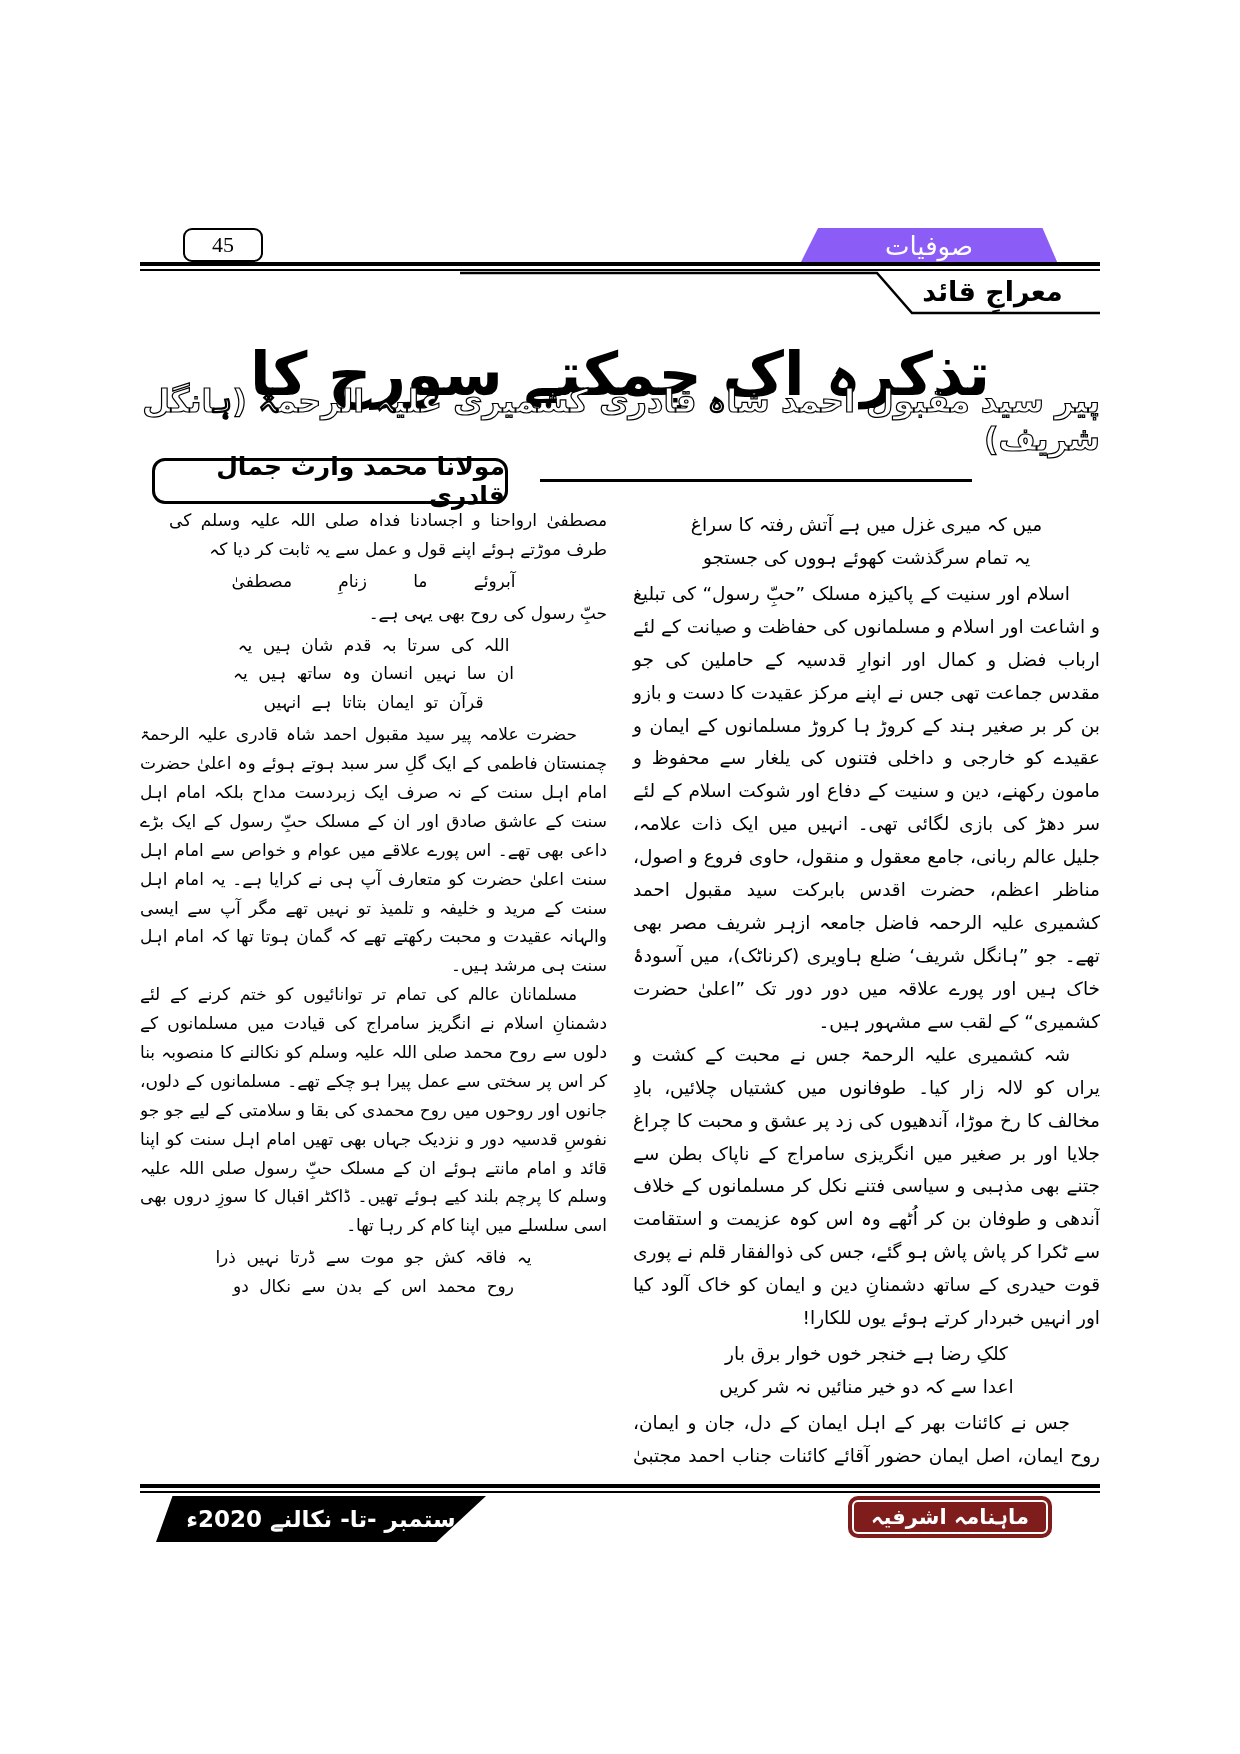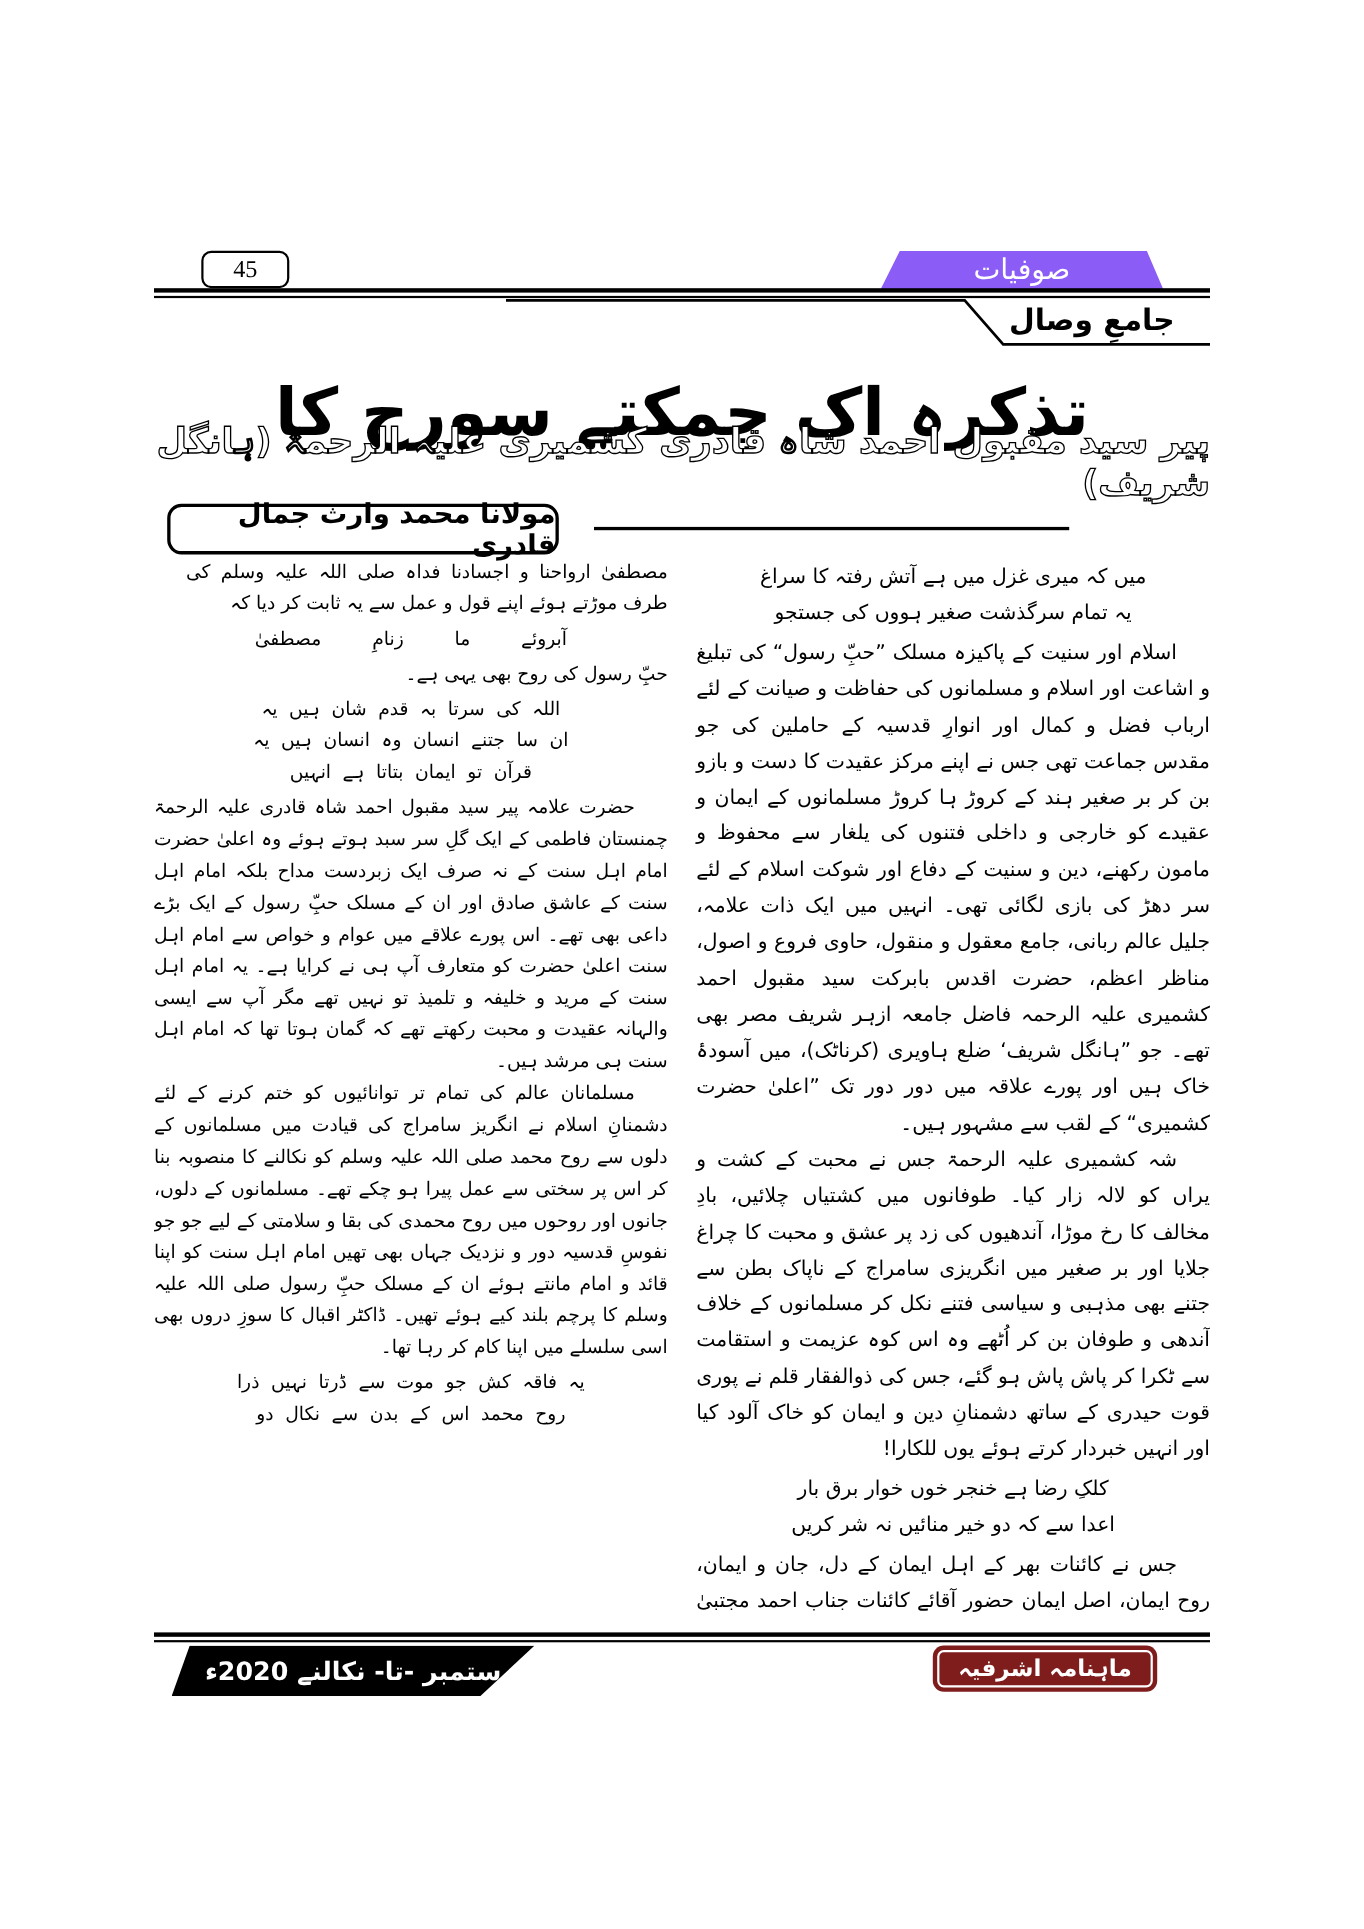--- a/index.html
+++ b/index.html
@@ -114,53 +114,53 @@
   <div class="section-tab">
     <span>صوفیات</span>
   </div>
 
   <div class="rule-double"></div>
 
   <svg class="category-line" viewBox="0 0 960 54" preserveAspectRatio="none">
     <polyline points="320,7 737,7 772,47 960,47" fill="none" stroke="#000" stroke-width="2.5"></polyline>
   </svg>
 
-  <div class="category-label">جامعِ وصال</div>
+  <div class="category-label">معراجِ قائد</div>
 
   <h1 class="article-title">تذکرہ اک چمکتے سورج کا</h1>
   <div class="article-subtitle">پیر سید مقبول احمد شاہ قادری کشمیری علیہ الرحمۃ (ہانگل شریف)</div>
 
   <div class="author-box">
     <span>مولانا محمد وارث جمال قادری</span>
   </div>
   <div class="author-line"></div>
 
   <div class="columns">
     <div class="col col-right" id="col-right">
         <div class="verse">
           <div class="vline">میں کہ میری غزل میں ہے آتش رفتہ کا سراغ</div>
-          <div class="vline">یہ تمام سرگذشت صغیر ہووں کی جستجو</div>
+          <div class="vline">یہ تمام سرگذشت کھوئے ہووں کی جستجو</div>
         </div>
         <p class="para">اسلام اور سنیت کے پاکیزہ مسلک ”حبِّ رسول“ کی تبلیغ و اشاعت اور اسلام و مسلمانوں کی حفاظت و صیانت کے لئے ارباب فضل و کمال اور انوارِ قدسیہ کے حاملین کی جو مقدس جماعت تھی جس نے اپنے مرکز عقیدت کا دست و بازو بن کر بر صغیر ہند کے کروڑ ہا کروڑ مسلمانوں کے ایمان و عقیدے کو خارجی و داخلی فتنوں کی یلغار سے محفوظ و مامون رکھنے، دین و سنیت کے دفاع اور شوکت اسلام کے لئے سر دھڑ کی بازی لگائی تھی۔ انہیں میں ایک ذات علامہ، جلیل عالم ربانی، جامع معقول و منقول، حاوی فروع و اصول، مناظر اعظم، حضرت اقدس بابرکت سید مقبول احمد کشمیری علیہ الرحمہ فاضل جامعہ ازہر شریف مصر بھی تھے۔ جو ”ہانگل شریف‘ ضلع ہاویری (کرناٹک)، میں آسودۂ خاک ہیں اور پورے علاقہ میں دور دور تک ”اعلیٰ حضرت کشمیری“ کے لقب سے مشہور ہیں۔</p>
         <p class="para">شہ کشمیری علیہ الرحمۃ جس نے محبت کے کشت و یراں کو لالہ زار کیا۔ طوفانوں میں کشتیاں چلائیں، بادِ مخالف کا رخ موڑا، آندھیوں کی زد پر عشق و محبت کا چراغ جلایا اور بر صغیر میں انگریزی سامراج کے ناپاک بطن سے جتنے بھی مذہبی و سیاسی فتنے نکل کر مسلمانوں کے خلاف آندھی و طوفان بن کر اُٹھے وہ اس کوہ عزیمت و استقامت سے ٹکرا کر پاش پاش ہو گئے، جس کی ذوالفقار قلم نے پوری قوت حیدری کے ساتھ دشمنانِ دین و ایمان کو خاک آلود کیا اور انہیں خبردار کرتے ہوئے یوں للکارا!</p>
         <div class="verse">
           <div class="vline">کلکِ رضا ہے خنجر خوں خوار برق بار</div>
           <div class="vline">اعدا سے کہ دو خیر منائیں نہ شر کریں</div>
         </div>
         <p class="para">جس نے کائنات بھر کے اہل ایمان کے دل، جان و ایمان، روح ایمان، اصل ایمان حضور آقائے کائنات جناب احمد مجتبیٰ محمد</p>
       </div>
     <div class="col col-left" id="col-left">
         <p class="para cont">مصطفیٰ ارواحنا و اجسادنا فداہ صلی اللہ علیہ وسلم کی طرف موڑتے ہوئے اپنے قول و عمل سے یہ ثابت کر دیا کہ</p>
         <div class="verse spread">
           <div class="vline">آبروئے ما زنامِ مصطفیٰ</div>
         </div>
         <p class="para cont">حبِّ رسول کی روح بھی یہی ہے۔</p>
         <div class="verse">
           <div class="vline">اللہ کی سرتا بہ قدم شان ہیں یہ</div>
-          <div class="vline">ان سا جتنے انسان وہ انسان ہیں یہ</div>
+          <div class="vline">ان سا نہیں انسان وہ ساتھ ہیں یہ</div>
           <div class="vline">قرآن تو ایمان بتاتا ہے انہیں</div>
         </div>
         <p class="para">حضرت علامہ پیر سید مقبول احمد شاہ قادری علیہ الرحمۃ چمنستان فاطمی کے ایک گلِ سر سبد ہوتے ہوئے وہ اعلیٰ حضرت امام اہل سنت کے نہ صرف ایک زبردست مداح بلکہ امام اہل سنت کے عاشق صادق اور ان کے مسلک حبِّ رسول کے ایک بڑے داعی بھی تھے۔ اس پورے علاقے میں عوام و خواص سے امام اہل سنت اعلیٰ حضرت کو متعارف آپ ہی نے کرایا ہے۔ یہ امام اہل سنت کے مرید و خلیفہ و تلمیذ تو نہیں تھے مگر آپ سے ایسی والہانہ عقیدت و محبت رکھتے تھے کہ گمان ہوتا تھا کہ امام اہل سنت ہی مرشد ہیں۔</p>
         <p class="para">مسلمانان عالم کی تمام تر توانائیوں کو ختم کرنے کے لئے دشمنانِ اسلام نے انگریز سامراج کی قیادت میں مسلمانوں کے دلوں سے روح محمد صلی اللہ علیہ وسلم کو نکالنے کا منصوبہ بنا کر اس پر سختی سے عمل پیرا ہو چکے تھے۔ مسلمانوں کے دلوں، جانوں اور روحوں میں روح محمدی کی بقا و سلامتی کے لیے جو جو نفوسِ قدسیہ دور و نزدیک جہاں بھی تھیں امام اہل سنت کو اپنا قائد و امام مانتے ہوئے ان کے مسلک حبِّ رسول صلی اللہ علیہ وسلم کا پرچم بلند کیے ہوئے تھیں۔ ڈاکٹر اقبال کا سوزِ دروں بھی اسی سلسلے میں اپنا کام کر رہا تھا۔</p>
         <div class="verse">
           <div class="vline">یہ فاقہ کش جو موت سے ڈرتا نہیں ذرا</div>
           <div class="vline">روح محمد اس کے بدن سے نکال دو</div>
         </div>
       </div>
   </div>

